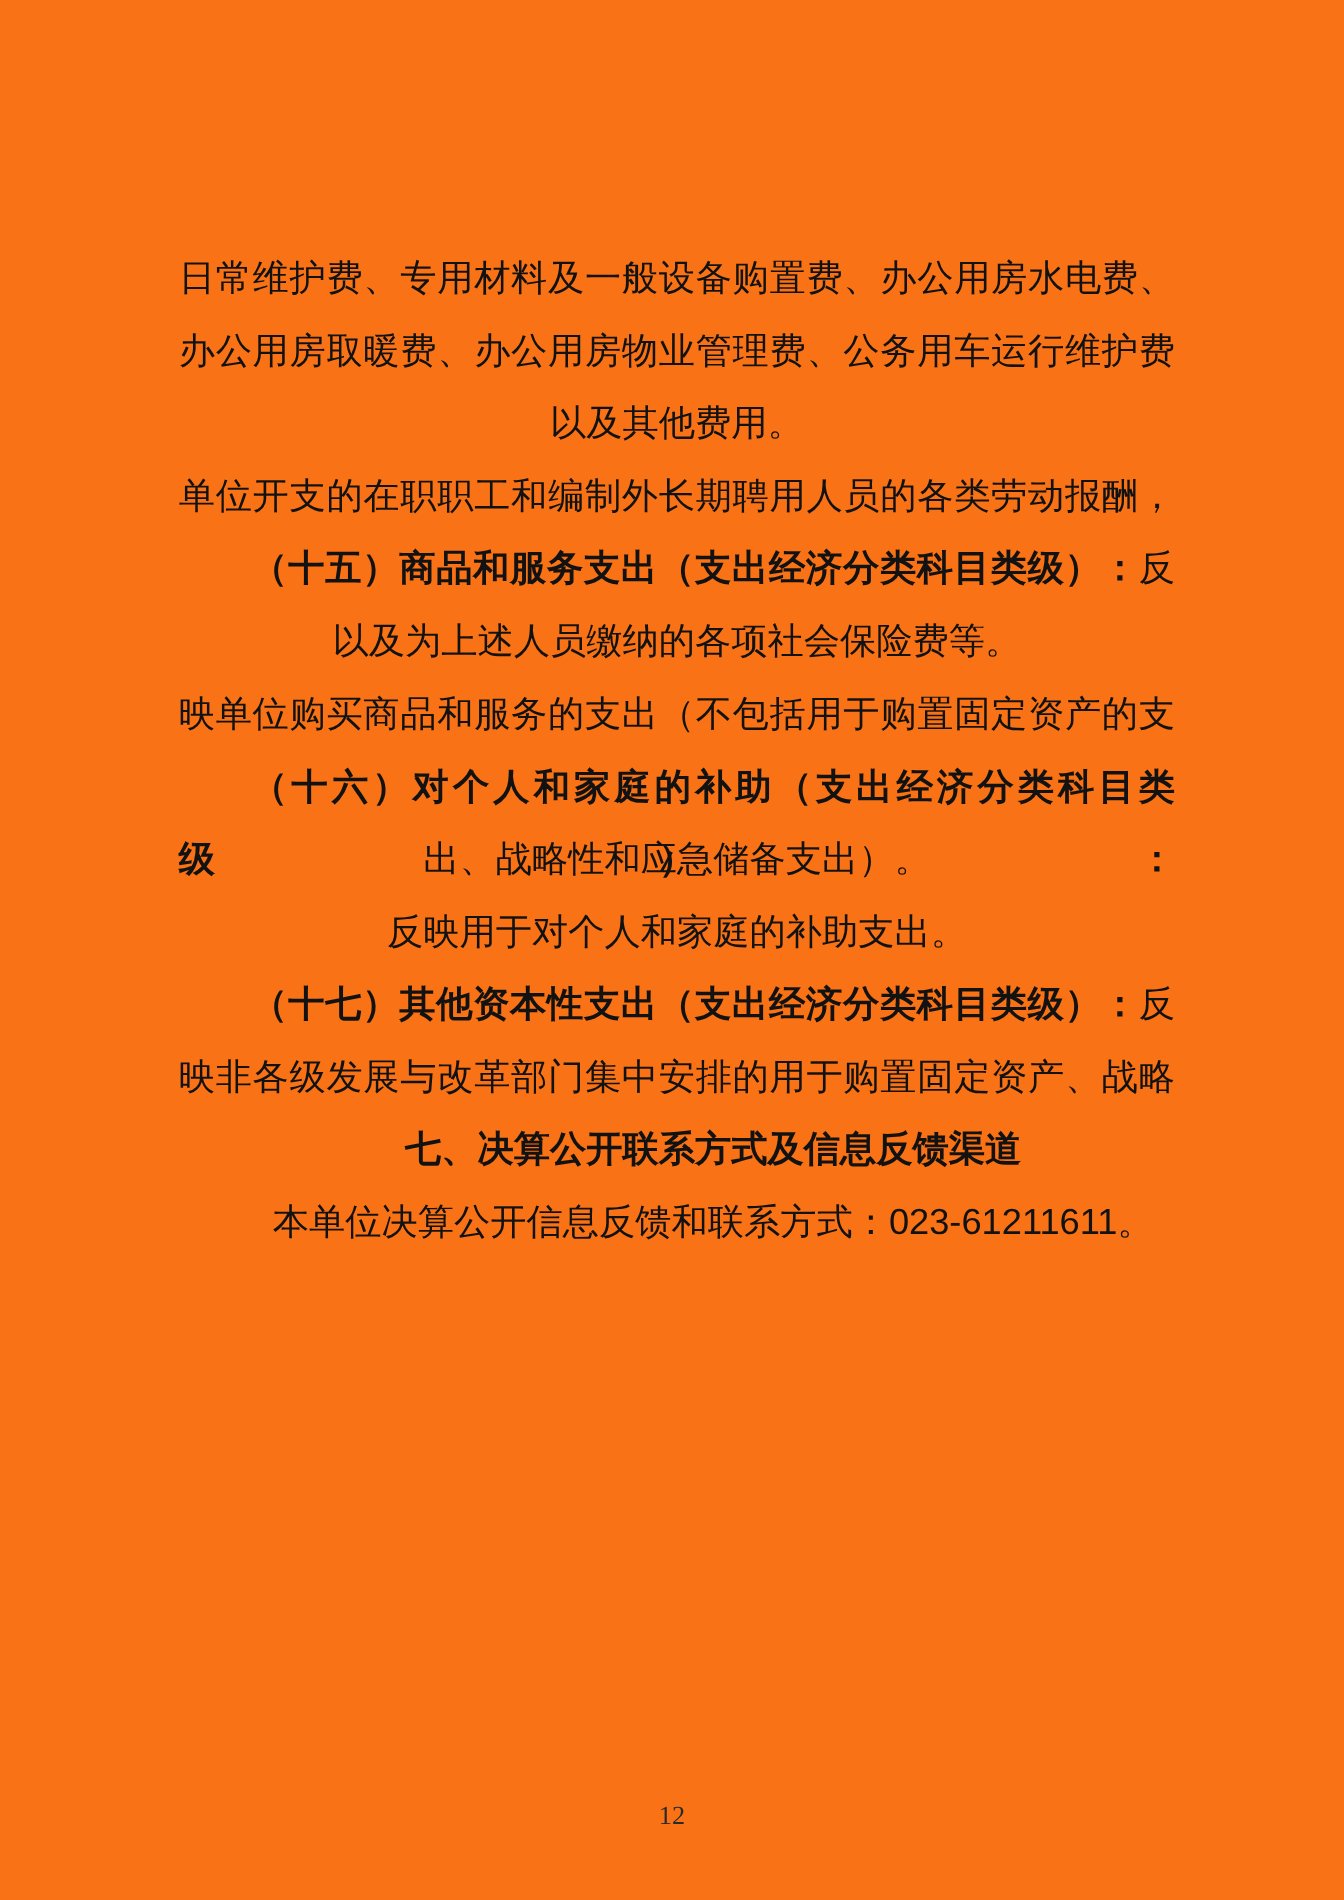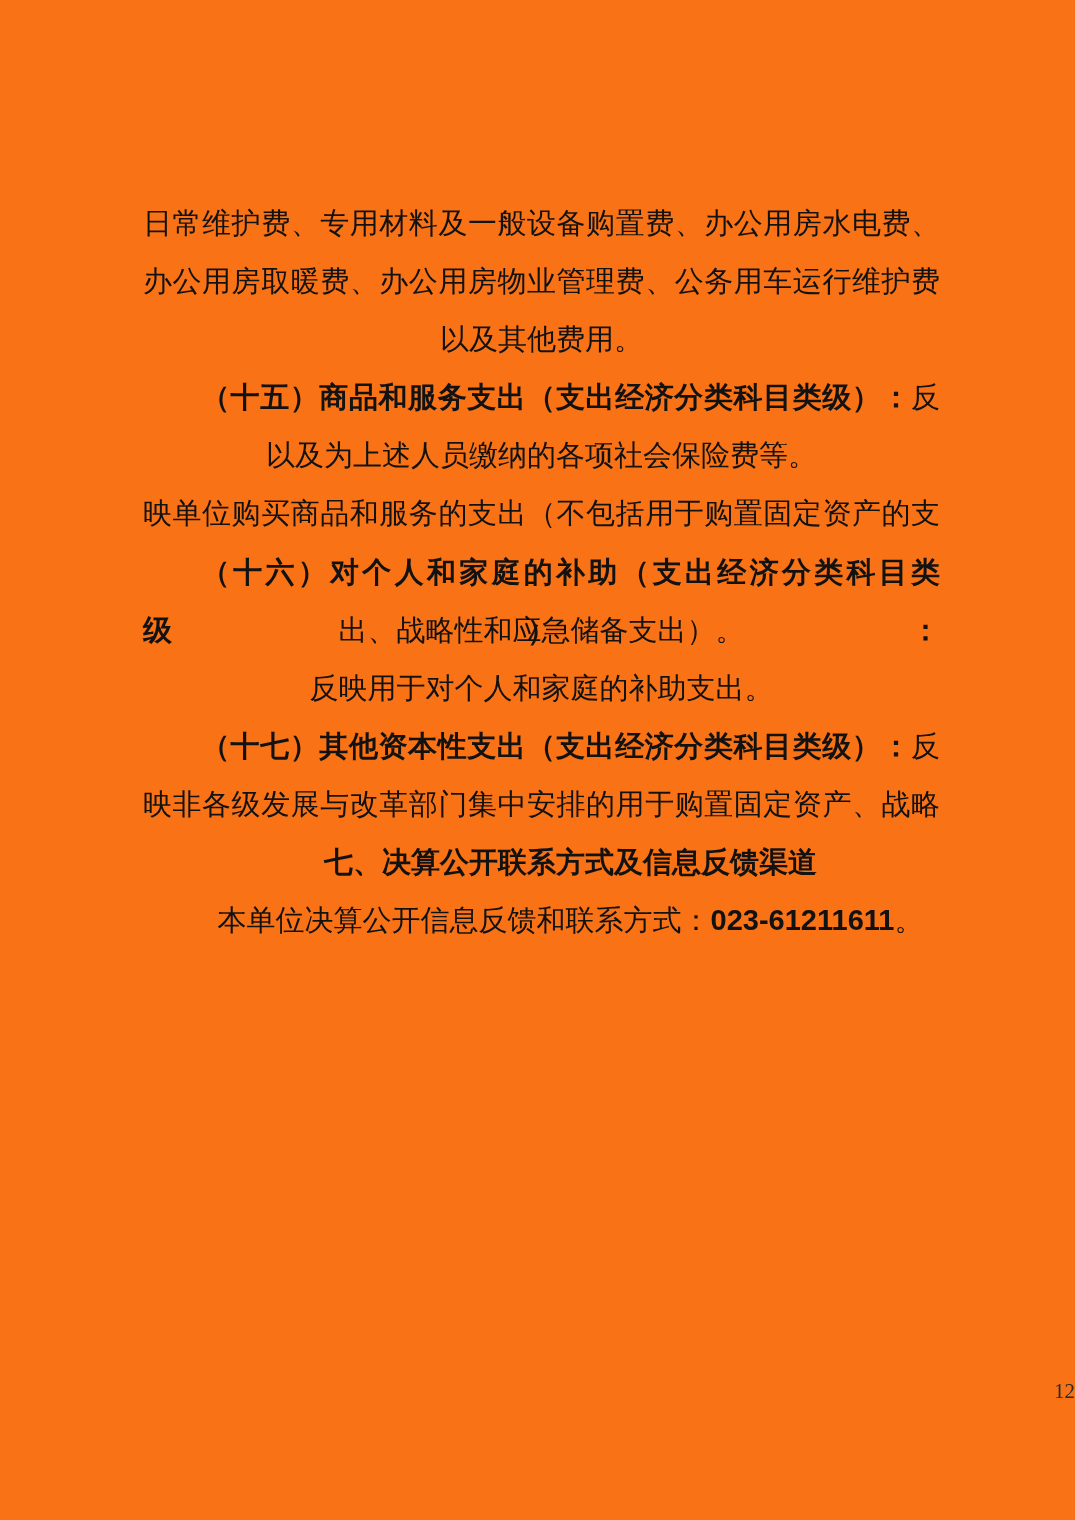--- a/index.html
+++ b/index.html
@@ -39,46 +39,46 @@
     text-indent: 58px;
   }
   .seg {
     font-family: "Liberation Serif", "DejaVu Serif", serif;
   }
   .seg.bold {
     font-weight: 700;
   }
   .seg.sans {
     font-family: "Liberation Sans", "DejaVu Sans", sans-serif;
-    font-weight: bold;
   }
   .line.heading .seg {
     font-family: Liberation Mono, monospace;
     font-weight: 700;
   }
   .page-number {
     position: absolute;
-    top: 1378px;
+    top: 1439px;
     left: 0;
     width: 100%;
-    text-align: right;
+    text-align: center;
     font-size: 21px;
     line-height: 26px;
     color: #2a2a2a;
     font-family: "Liberation Serif", "DejaVu Serif", serif;
   }
 </style>
 </head>
 <body>
 
 <div class="page">
   <div class="text-block" id="text-block">
       <div class="line justify"><span class="seg">日常维护费、专用材料及一般设备购置费、办公用房水电费、</span></div>
       <div class="line justify"><span class="seg">办公用房取暖费、办公用房物业管理费、公务用车运行维护费</span></div>
       <div class="line"><span class="seg">以及其他费用。</span></div>
+      <div class="line justify"><span class="seg">单位开支的在职职工和编制外长期聘用人员的各类劳动报酬，</span></div>
       <div class="line justify indent"><span class="seg bold">（十五）商品和服务支出（支出经济分类科目类级）：</span><span class="seg">反</span></div>
       <div class="line"><span class="seg">以及为上述人员缴纳的各项社会保险费等。</span></div>
       <div class="line justify"><span class="seg">映单位购买商品和服务的支出（不包括用于购置固定资产的支</span></div>
       <div class="line justify indent"><span class="seg bold">（十六）对个人和家庭的补助（支出经济分类科目类级）：</span></div>
       <div class="line"><span class="seg">出、战略性和应急储备支出）。</span></div>
       <div class="line"><span class="seg">反映用于对个人和家庭的补助支出。</span></div>
       <div class="line justify indent"><span class="seg bold">（十七）其他资本性支出（支出经济分类科目类级）：</span><span class="seg">反</span></div>
       <div class="line justify"><span class="seg">映非各级发展与改革部门集中安排的用于购置固定资产、战略</span></div>
       <div class="line indent heading"><span class="seg">七、决算公开联系方式及信息反馈渠道</span></div>
       <div class="line indent"><span class="seg">本单位决算公开信息反馈和联系方式：</span><span class="seg sans">023-61211611</span><span class="seg">。</span></div>

